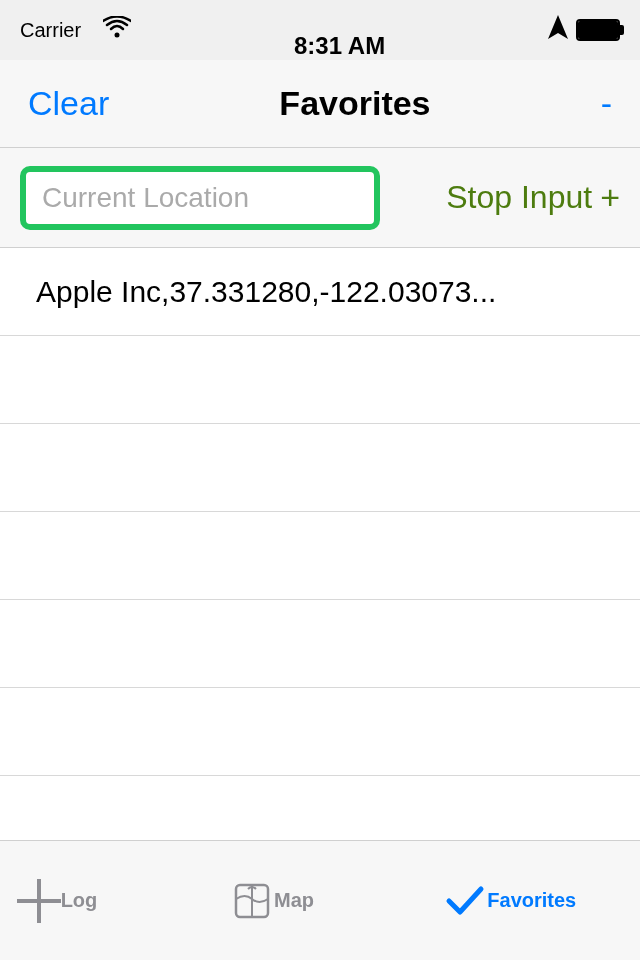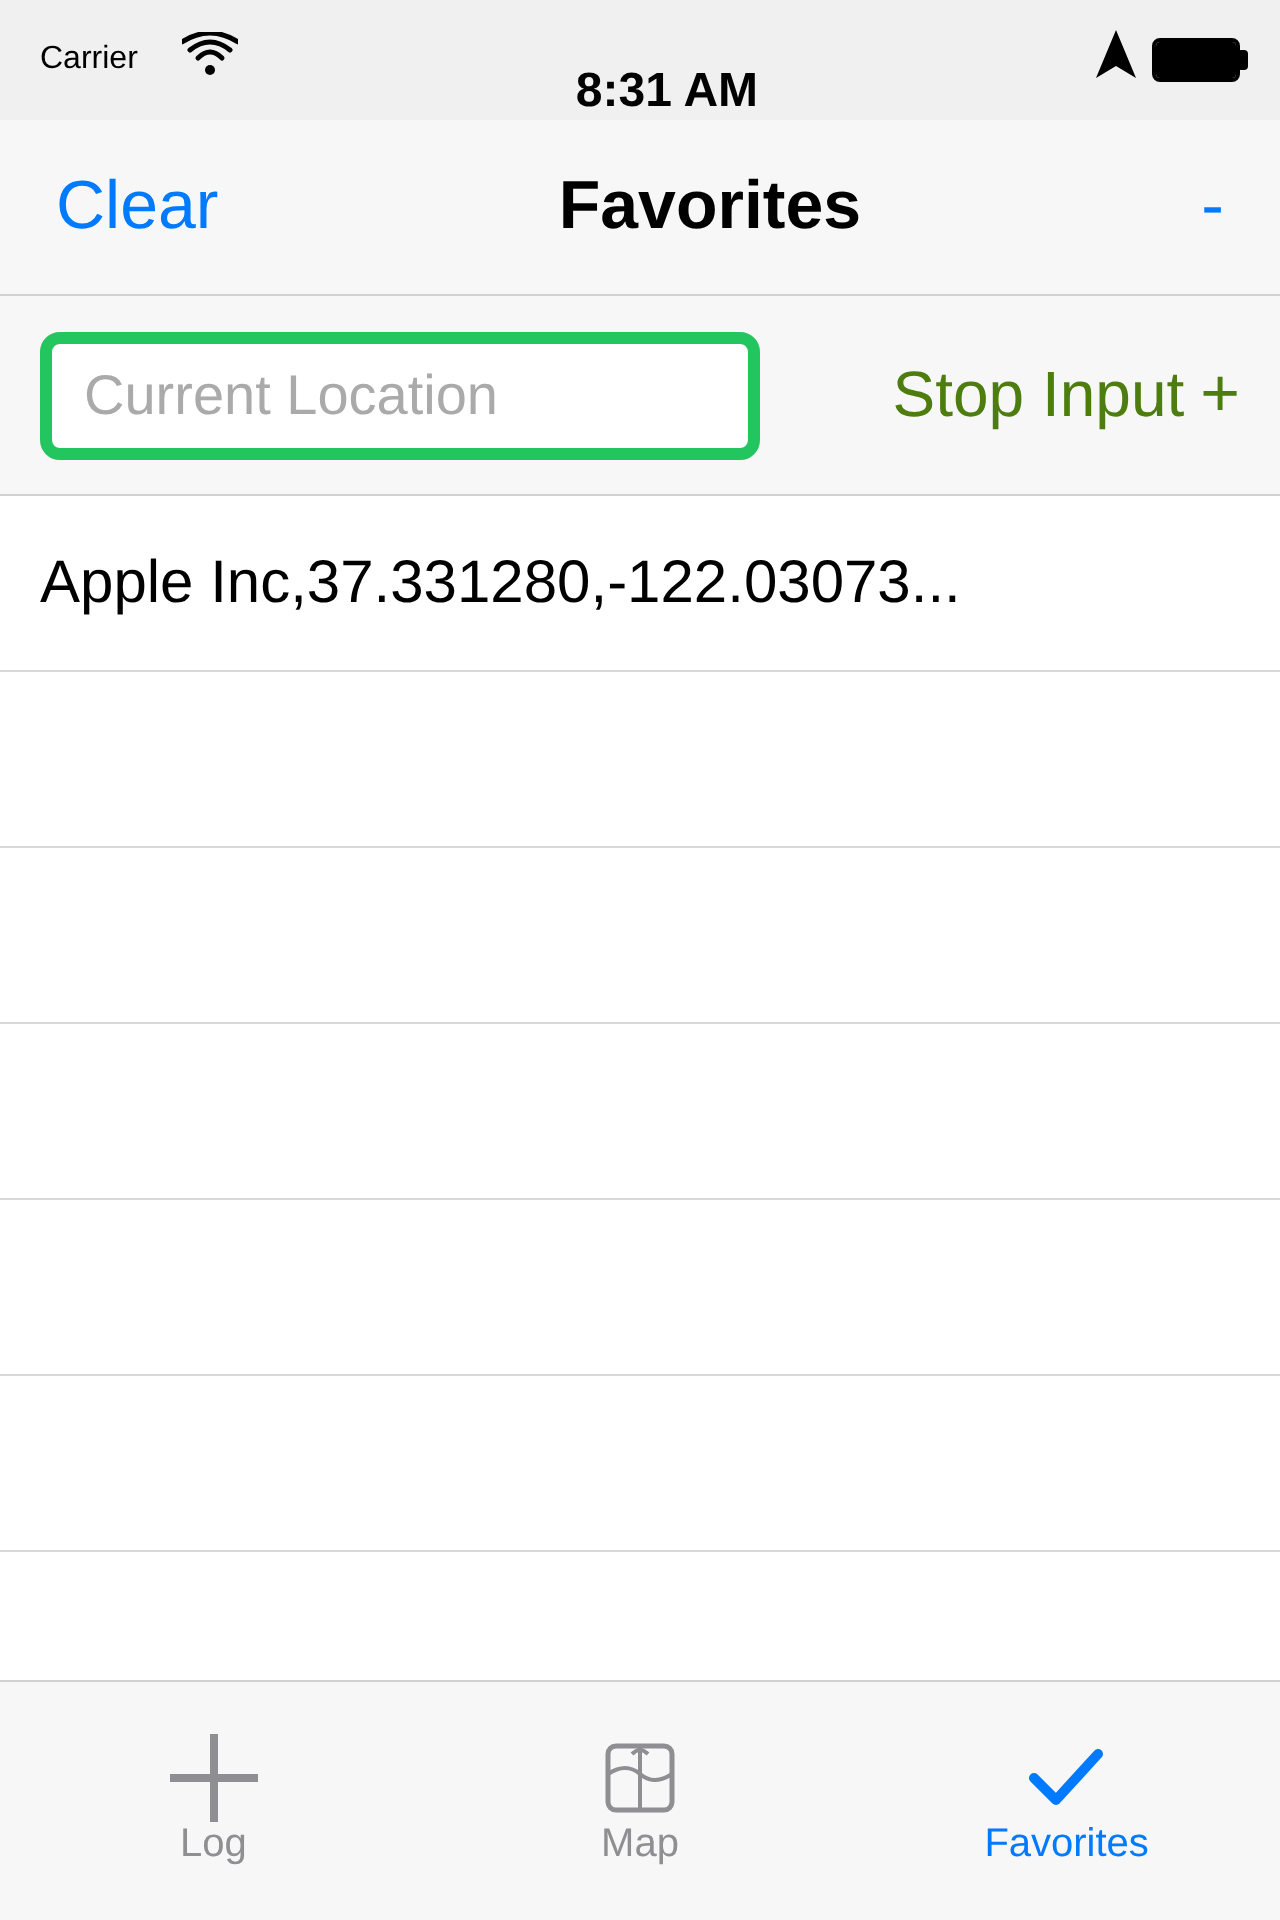--- a/index.html
+++ b/index.html
@@ -21,21 +21,21 @@
       display: flex;
       align-items: center;
       justify-content: space-between;
       padding: 0 20px;
     }
 
     .status-left {
       display: flex;
       align-items: center;
       gap: 22px;
-      font-size: 16px;
+      font-size: 20px;
       font-weight: 500;
       justify-content: space-between;
     }
 
     .status-center {
       font-size: 24px;
       font-weight: 600;
       margin-top: 32px;
     }
 
@@ -160,21 +160,21 @@
       background: #ffffff;
       flex: 1;
     }
 
     .list-item {
       width: 640px;
       height: 88px;
       border-bottom: 1px solid #d8d8d8;
       display: flex;
       align-items: center;
-      padding: 0 20px;
+      padding: 0 36px;
     }
 
     .list-item-text {
       font-size: 30px;
       color: #000;
     }
 
     .list-item-empty {
       width: 640px;
       height: 88px;
@@ -190,25 +190,26 @@
       height: 120px;
       background: #f7f7f7;
       border-top: 1px solid #d0d0d0;
       display: flex;
       align-items: center;
       justify-content: space-around;
     }
 
     .tab-item {
       display: flex;
-      flex-direction: column;
+      flex-direction: row;
       align-items: center;
       gap: 0;
       cursor: pointer;
       width: 180px;
+      font-weight: bold;
     }
 
     .tab-label {
       font-size: 20px;
       color: #8e8e93;
     }
 
     .tab-label.active {
       color: #007aff;
     }

